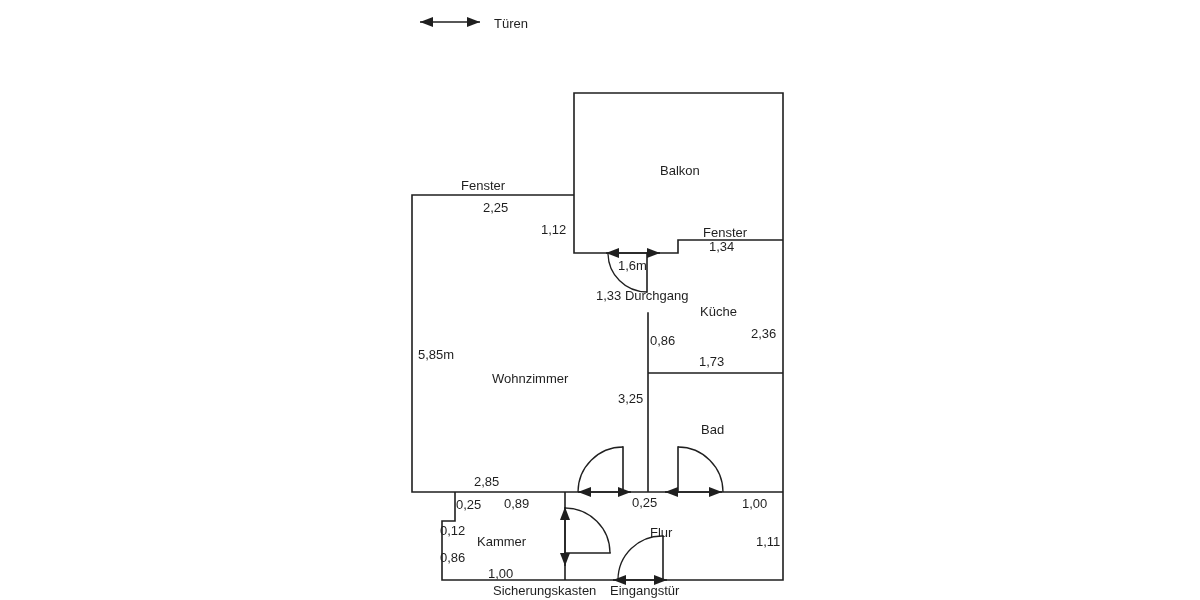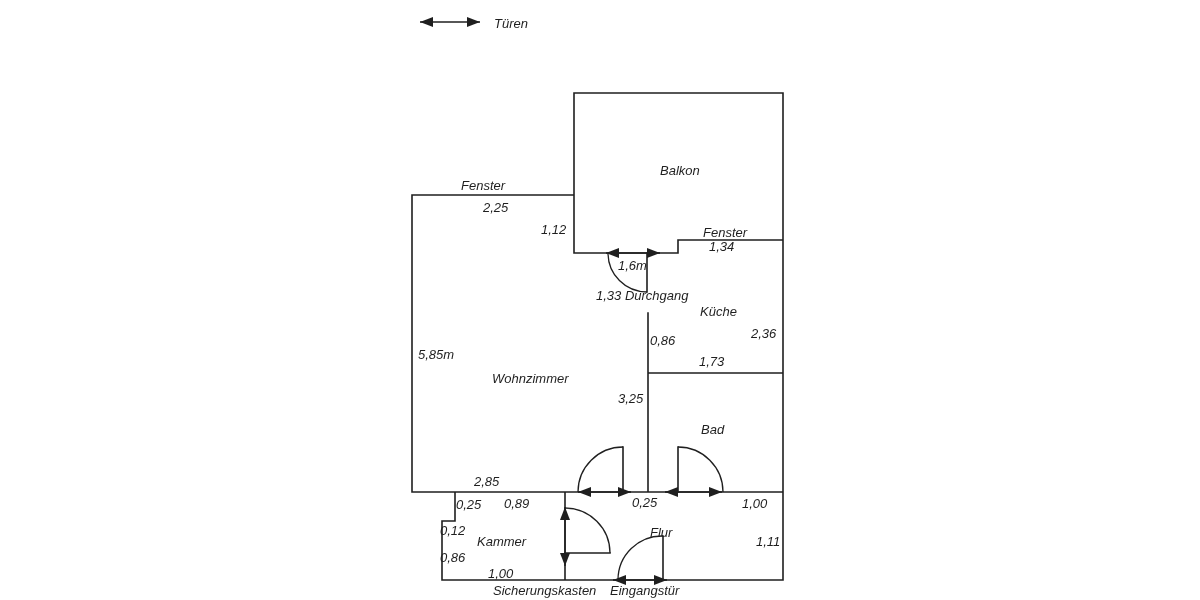--- a/index.html
+++ b/index.html
@@ -7,21 +7,20 @@
     --text:#1f1f1f;
     --bg:#ffffff;
   }
   html,body{margin:0;padding:0;background:var(--bg);}
   .canvas{
     position:relative;
     width:960px;height:600px;
     background:var(--bg);
     overflow:hidden;
     font-family:"Liberation Sans", sans-serif;
-    font-style:italic;
   }
   svg{display:block;}
   .wall{
     fill:none;
     stroke:var(--line);
     stroke-width:1.6;
     stroke-linecap:square;
   }
   .swing{
     fill:none;

